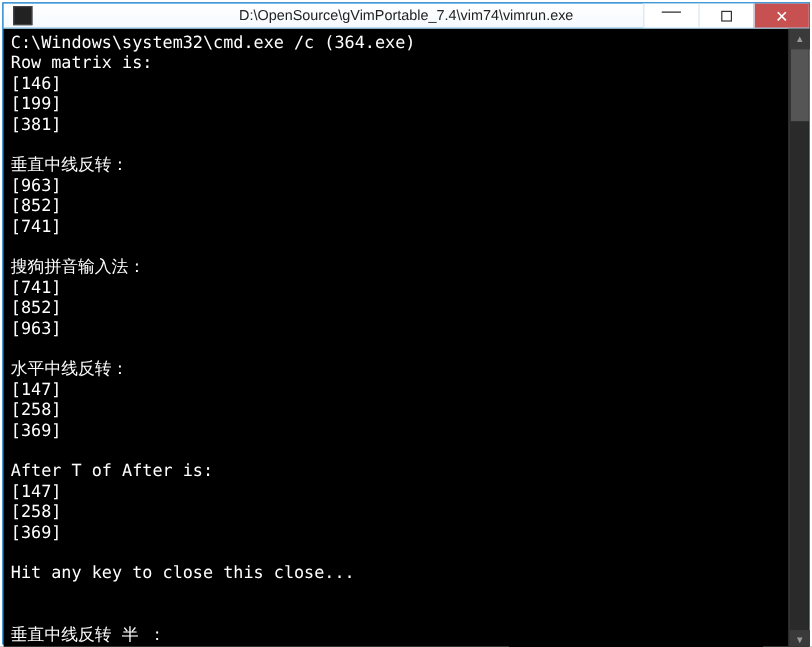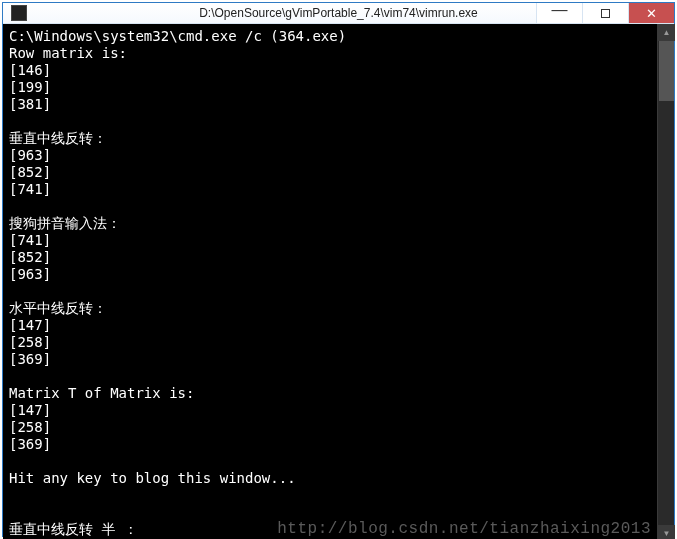--- a/index.html
+++ b/index.html
@@ -151,29 +151,29 @@
 <span>搜狗拼音输入法：</span>
 <span>[741]</span>
 <span>[852]</span>
 <span>[963]</span>
 
 <span>水平中线反转：</span>
 <span>[147]</span>
 <span>[258]</span>
 <span>[369]</span>
 
-<span>Matrix T of Matrix is:</span>
+<span>After T of After is:</span>
 <span>[147]</span>
 <span>[258]</span>
 <span>[369]</span>
 
-<span>Hit any key to blog this window...</span>
+<span>Hit any key to close this close...</span>
 
 
-<span>垂直中线反转 半 ：</span><div class="watermark">http://blog.csdn.net/tianzhaixing2013</div></div>
+<span>垂直中线反转 半 ：</span></div>
 
     <div class="scrollbar">
       <div class="sb-arrow up">▲</div>
       <div class="sb-thumb"></div>
       <div class="sb-arrow down">▼</div>
     </div>
   </div>
 
 </div>
 

